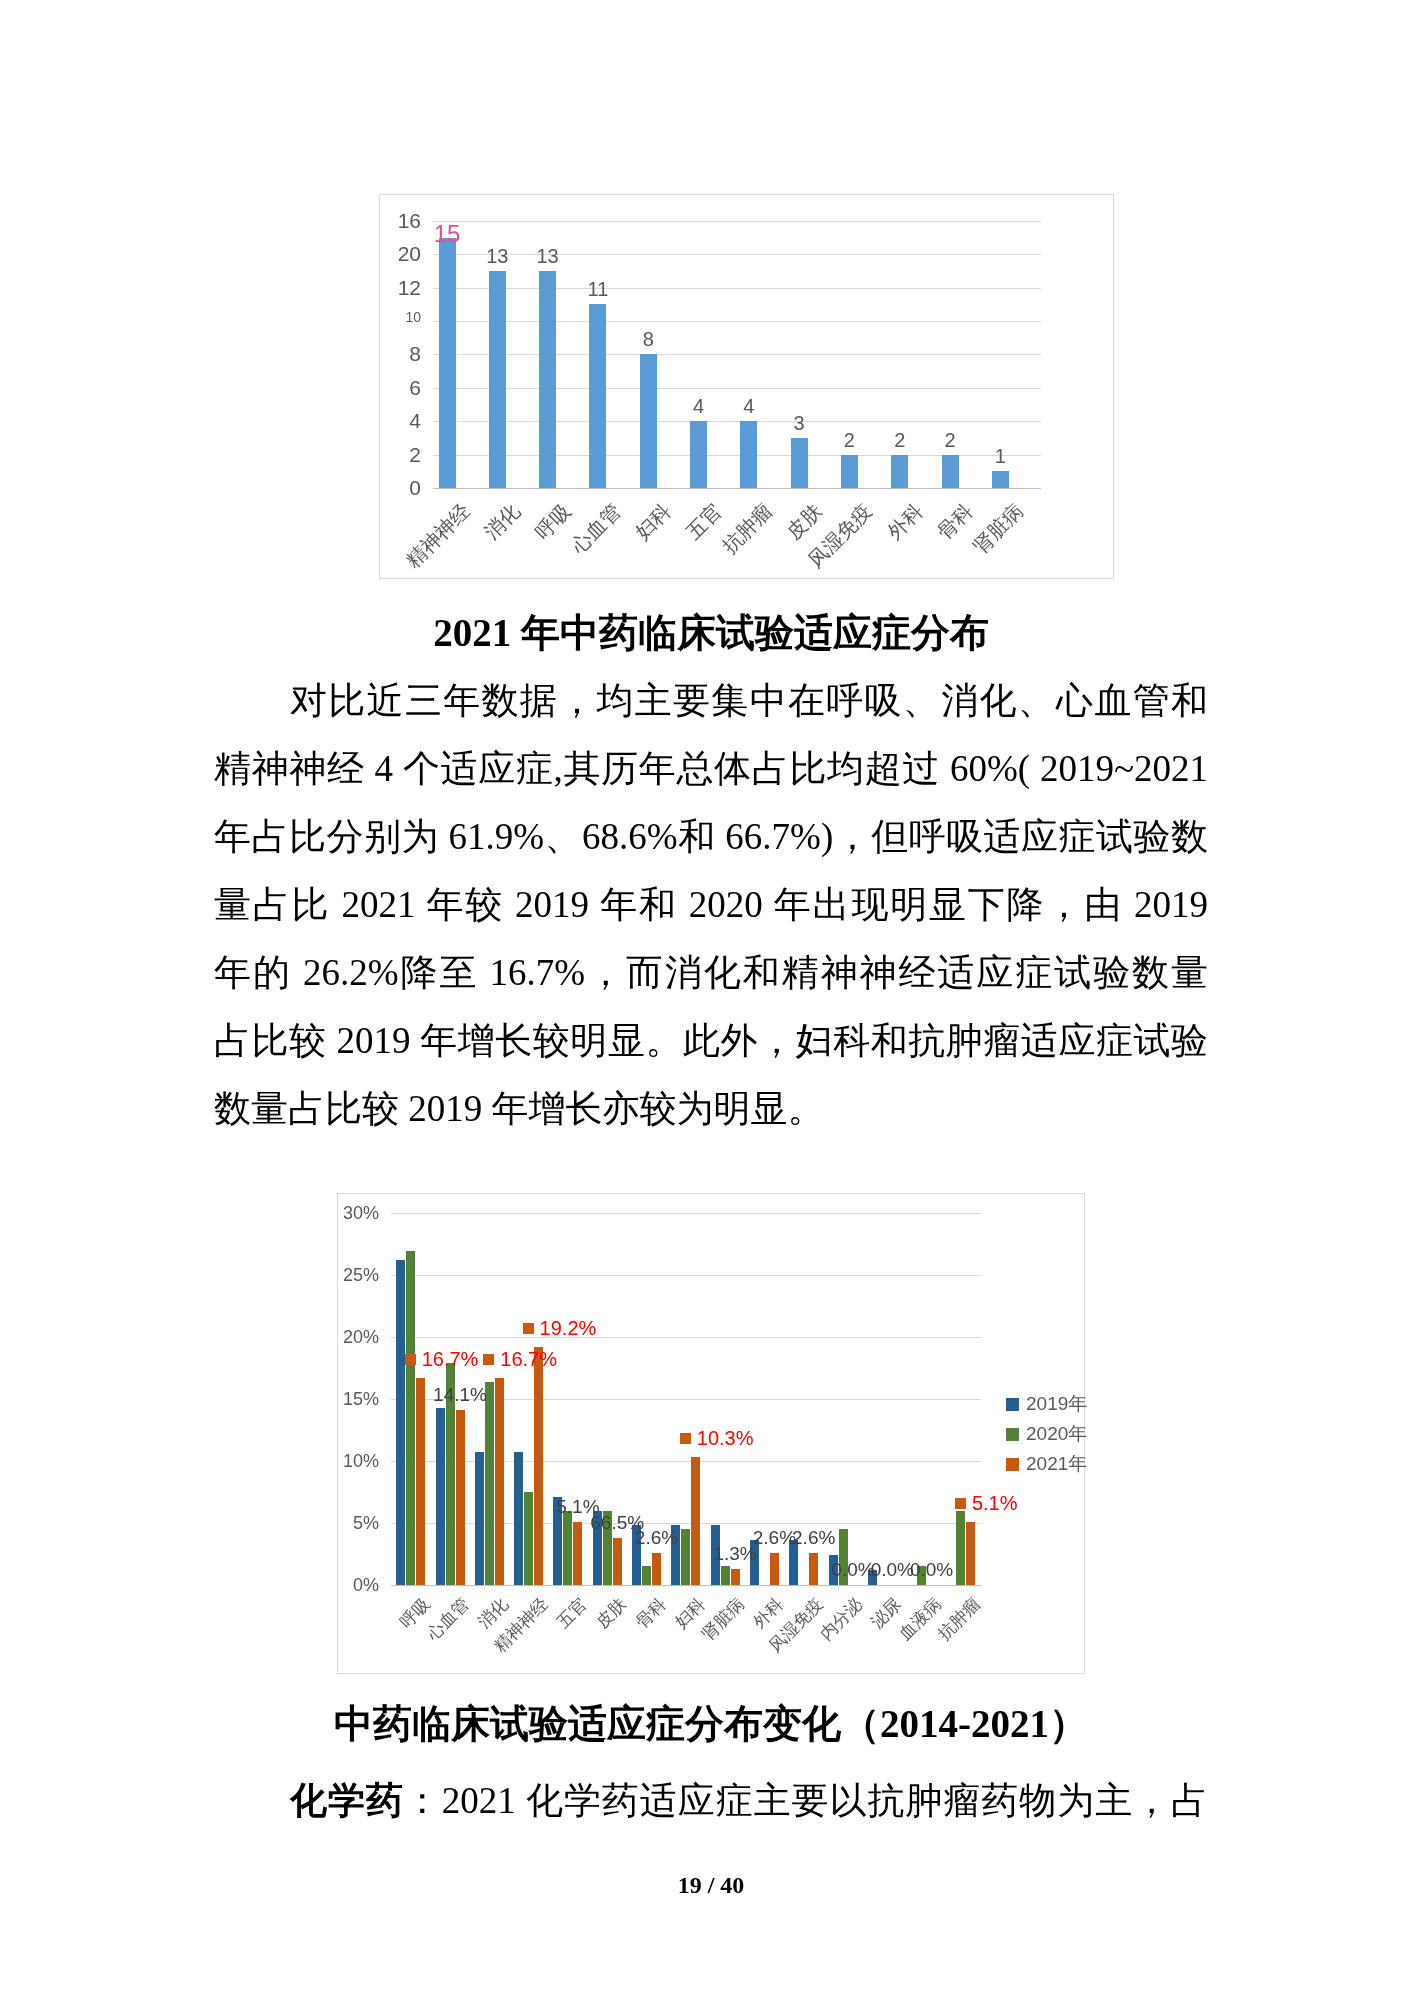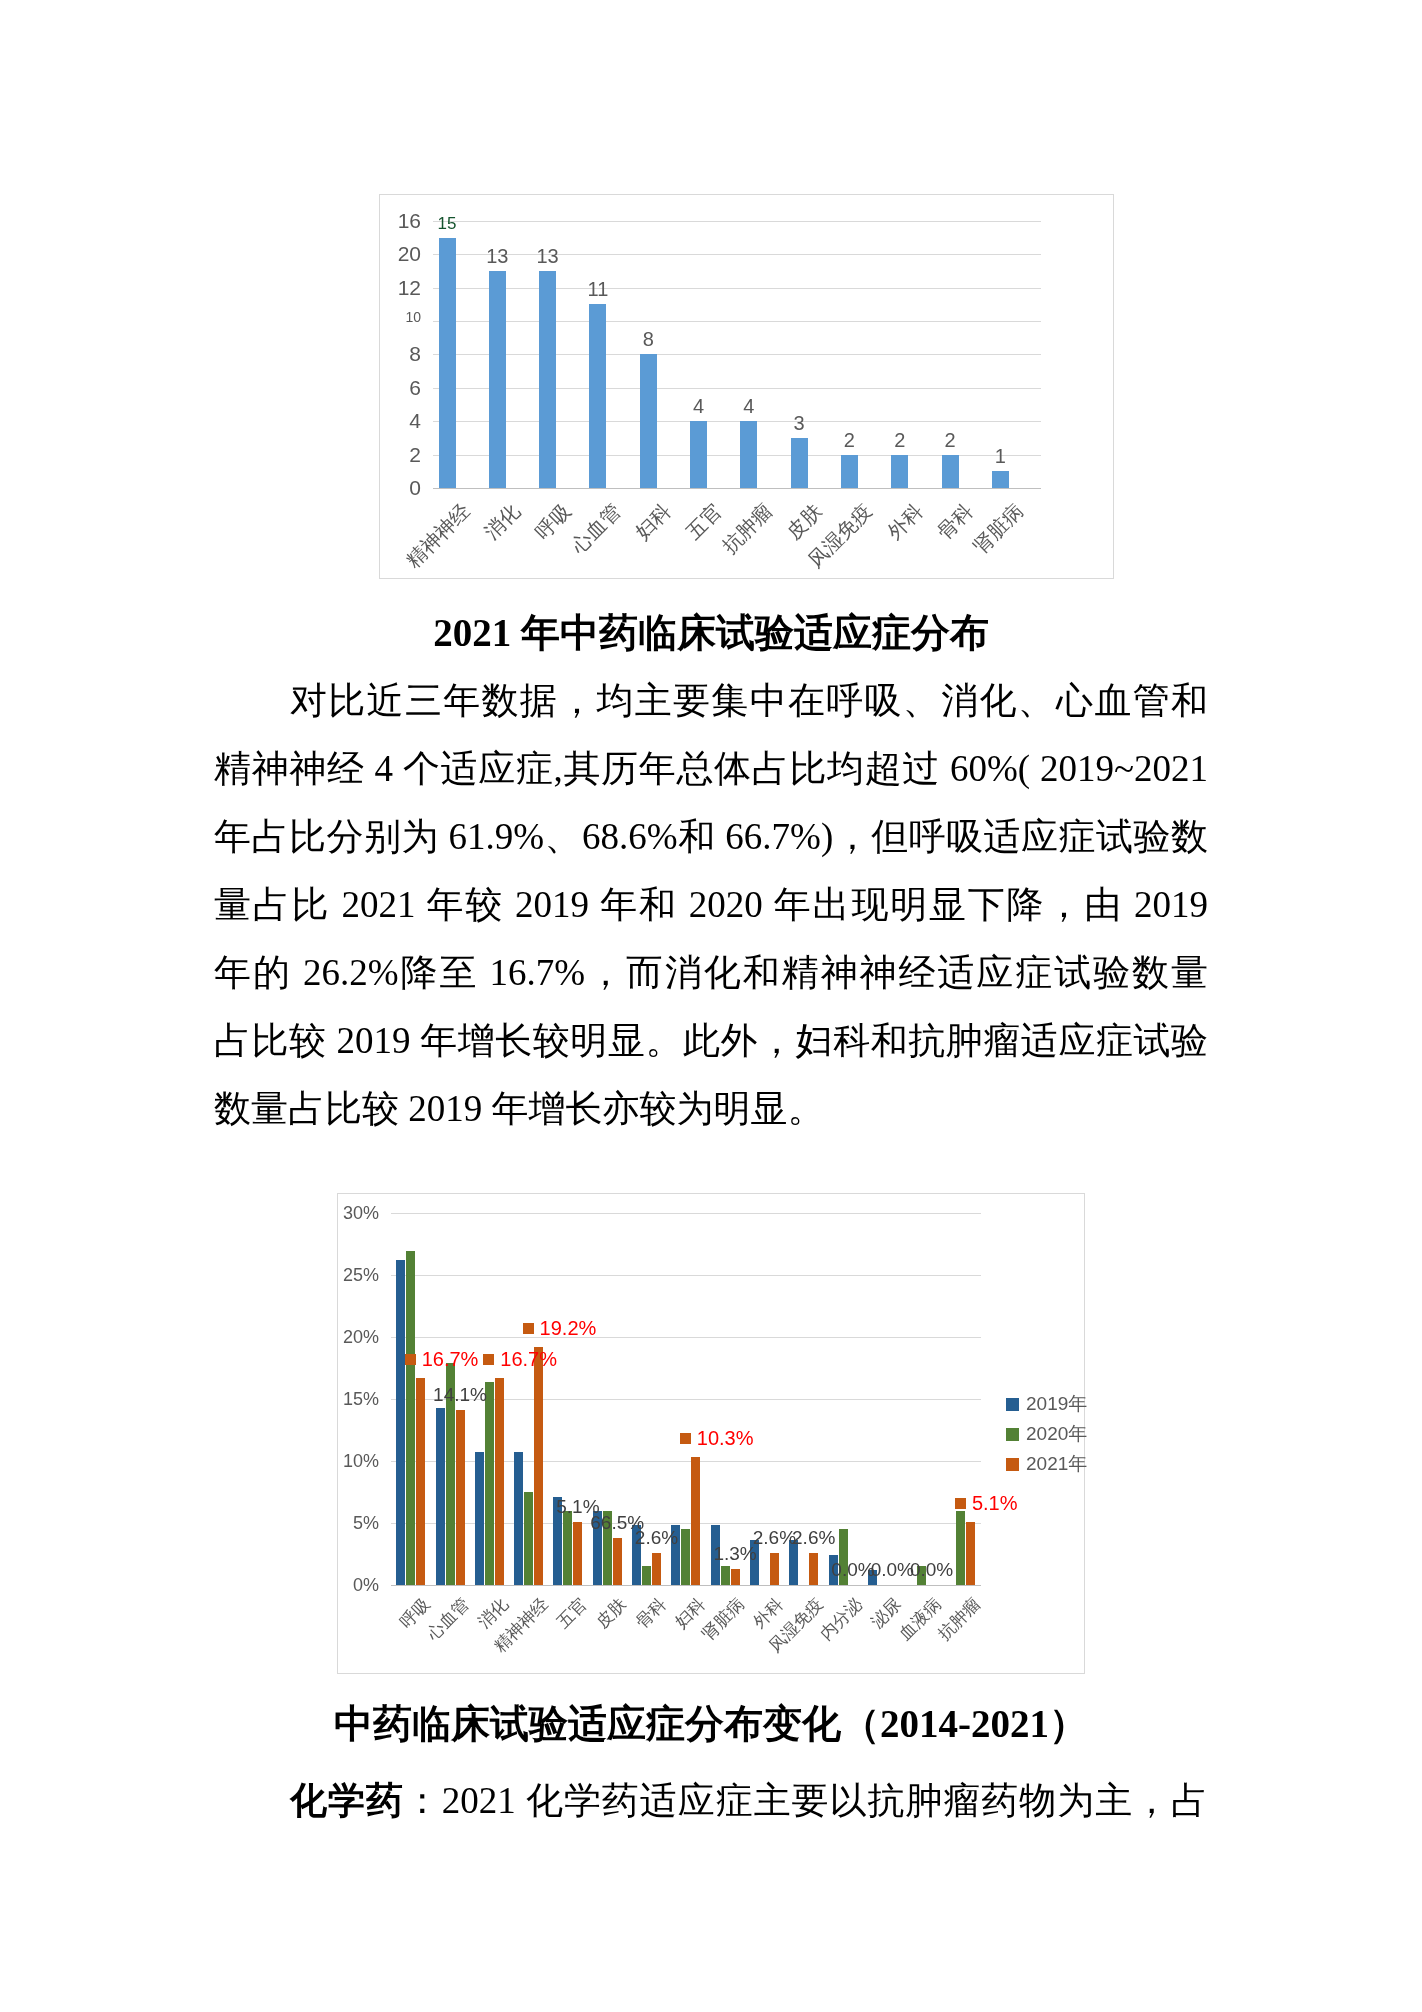--- a/index.html
+++ b/index.html
@@ -55,21 +55,21 @@
       <div class="ytick" style="left: 0px; top: 147.4px; width: 41px; font-size: 21px; color: rgb(89, 89, 89);">8</div>
       <div class="gridline" style="left: 53px; top: 126px; width: 608px; background: rgb(217, 217, 217);"></div>
       <div class="ytick" style="left: 0px; top: 114px; width: 41px; font-size: 14px; color: rgb(89, 89, 89);">10</div>
       <div class="gridline" style="left: 53px; top: 92.6px; width: 608px; background: rgb(217, 217, 217);"></div>
       <div class="ytick" style="left: 0px; top: 80.6px; width: 41px; font-size: 21px; color: rgb(89, 89, 89);">12</div>
       <div class="gridline" style="left: 53px; top: 59.2px; width: 608px; background: rgb(217, 217, 217);"></div>
       <div class="ytick" style="left: 0px; top: 47.2px; width: 41px; font-size: 21px; color: rgb(89, 89, 89);">20</div>
       <div class="gridline" style="left: 53px; top: 25.8px; width: 608px; background: rgb(217, 217, 217);"></div>
       <div class="ytick" style="left: 0px; top: 13.8px; width: 41px; font-size: 21px; color: rgb(89, 89, 89);">16</div>
       <div class="bar" style="left: 58.5px; top: 42.5px; width: 17px; height: 250.5px; background: rgb(91, 155, 213);"></div>
-      <div class="vlabel" style="left: 37px; top: 19px; width: 60px; font-size: 17px; color: #14532d;">15</div>
+      <div class="vlabel" style="left: 37px; top: 25px; width: 60px; font-size: 24px; color: #ec4899;">15</div>
       <div class="xlabel" style="top: 303px; font-size: 20px; color: rgb(89, 89, 89); right: 656px;">精神神经</div>
       <div class="bar" style="left: 108.8px; top: 75.9px; width: 17px; height: 217.1px; background: rgb(91, 155, 213);"></div>
       <div class="vlabel" style="left: 87.3px; top: 49.9px; width: 60px; font-size: 20px; color: rgb(89, 89, 89);">13</div>
       <div class="xlabel" style="top: 303px; font-size: 20px; color: rgb(89, 89, 89); right: 605.7px;">消化</div>
       <div class="bar" style="left: 159.1px; top: 75.9px; width: 17px; height: 217.1px; background: rgb(91, 155, 213);"></div>
       <div class="vlabel" style="left: 137.6px; top: 49.9px; width: 60px; font-size: 20px; color: rgb(89, 89, 89);">13</div>
       <div class="xlabel" style="top: 303px; font-size: 20px; color: rgb(89, 89, 89); right: 555.4px;">呼吸</div>
       <div class="bar" style="left: 209.4px; top: 109.3px; width: 17px; height: 183.7px; background: rgb(91, 155, 213);"></div>
       <div class="vlabel" style="left: 187.9px; top: 83.3px; width: 60px; font-size: 20px; color: rgb(89, 89, 89);">11</div>
       <div class="xlabel" style="top: 303px; font-size: 20px; color: rgb(89, 89, 89); right: 505.1px;">心血管</div>
@@ -195,14 +195,15 @@
       <div class="dlab-red" style="left: 616.9px; top: 297.76px; color: rgb(255, 0, 0);"><span class="sq" style="background: rgb(197, 90, 17);"></span>5.1%</div>
       <div class="legend-item" style="left: 668px; top: 197px; color: rgb(89, 89, 89);"><span class="sq" style="background: rgb(37, 94, 145);"></span>2019年</div>
       <div class="legend-item" style="left: 668px; top: 227px; color: rgb(89, 89, 89);"><span class="sq" style="background: rgb(83, 129, 53);"></span>2020年</div>
       <div class="legend-item" style="left: 668px; top: 257px; color: rgb(89, 89, 89);"><span class="sq" style="background: rgb(197, 90, 17);"></span>2021年</div>
     </div>
 
   <div id="cap2" class="caption">中药临床试验适应症分布变化（2014-2021）</div>
 
   <div id="para2"><span class="lead">化学药</span><span>：2021 化学药适应症主要以抗肿瘤药物为主，占</span></div>
 
+  <div id="footer">19 / 40</div>
 
 </div>
 
 </body></html>

